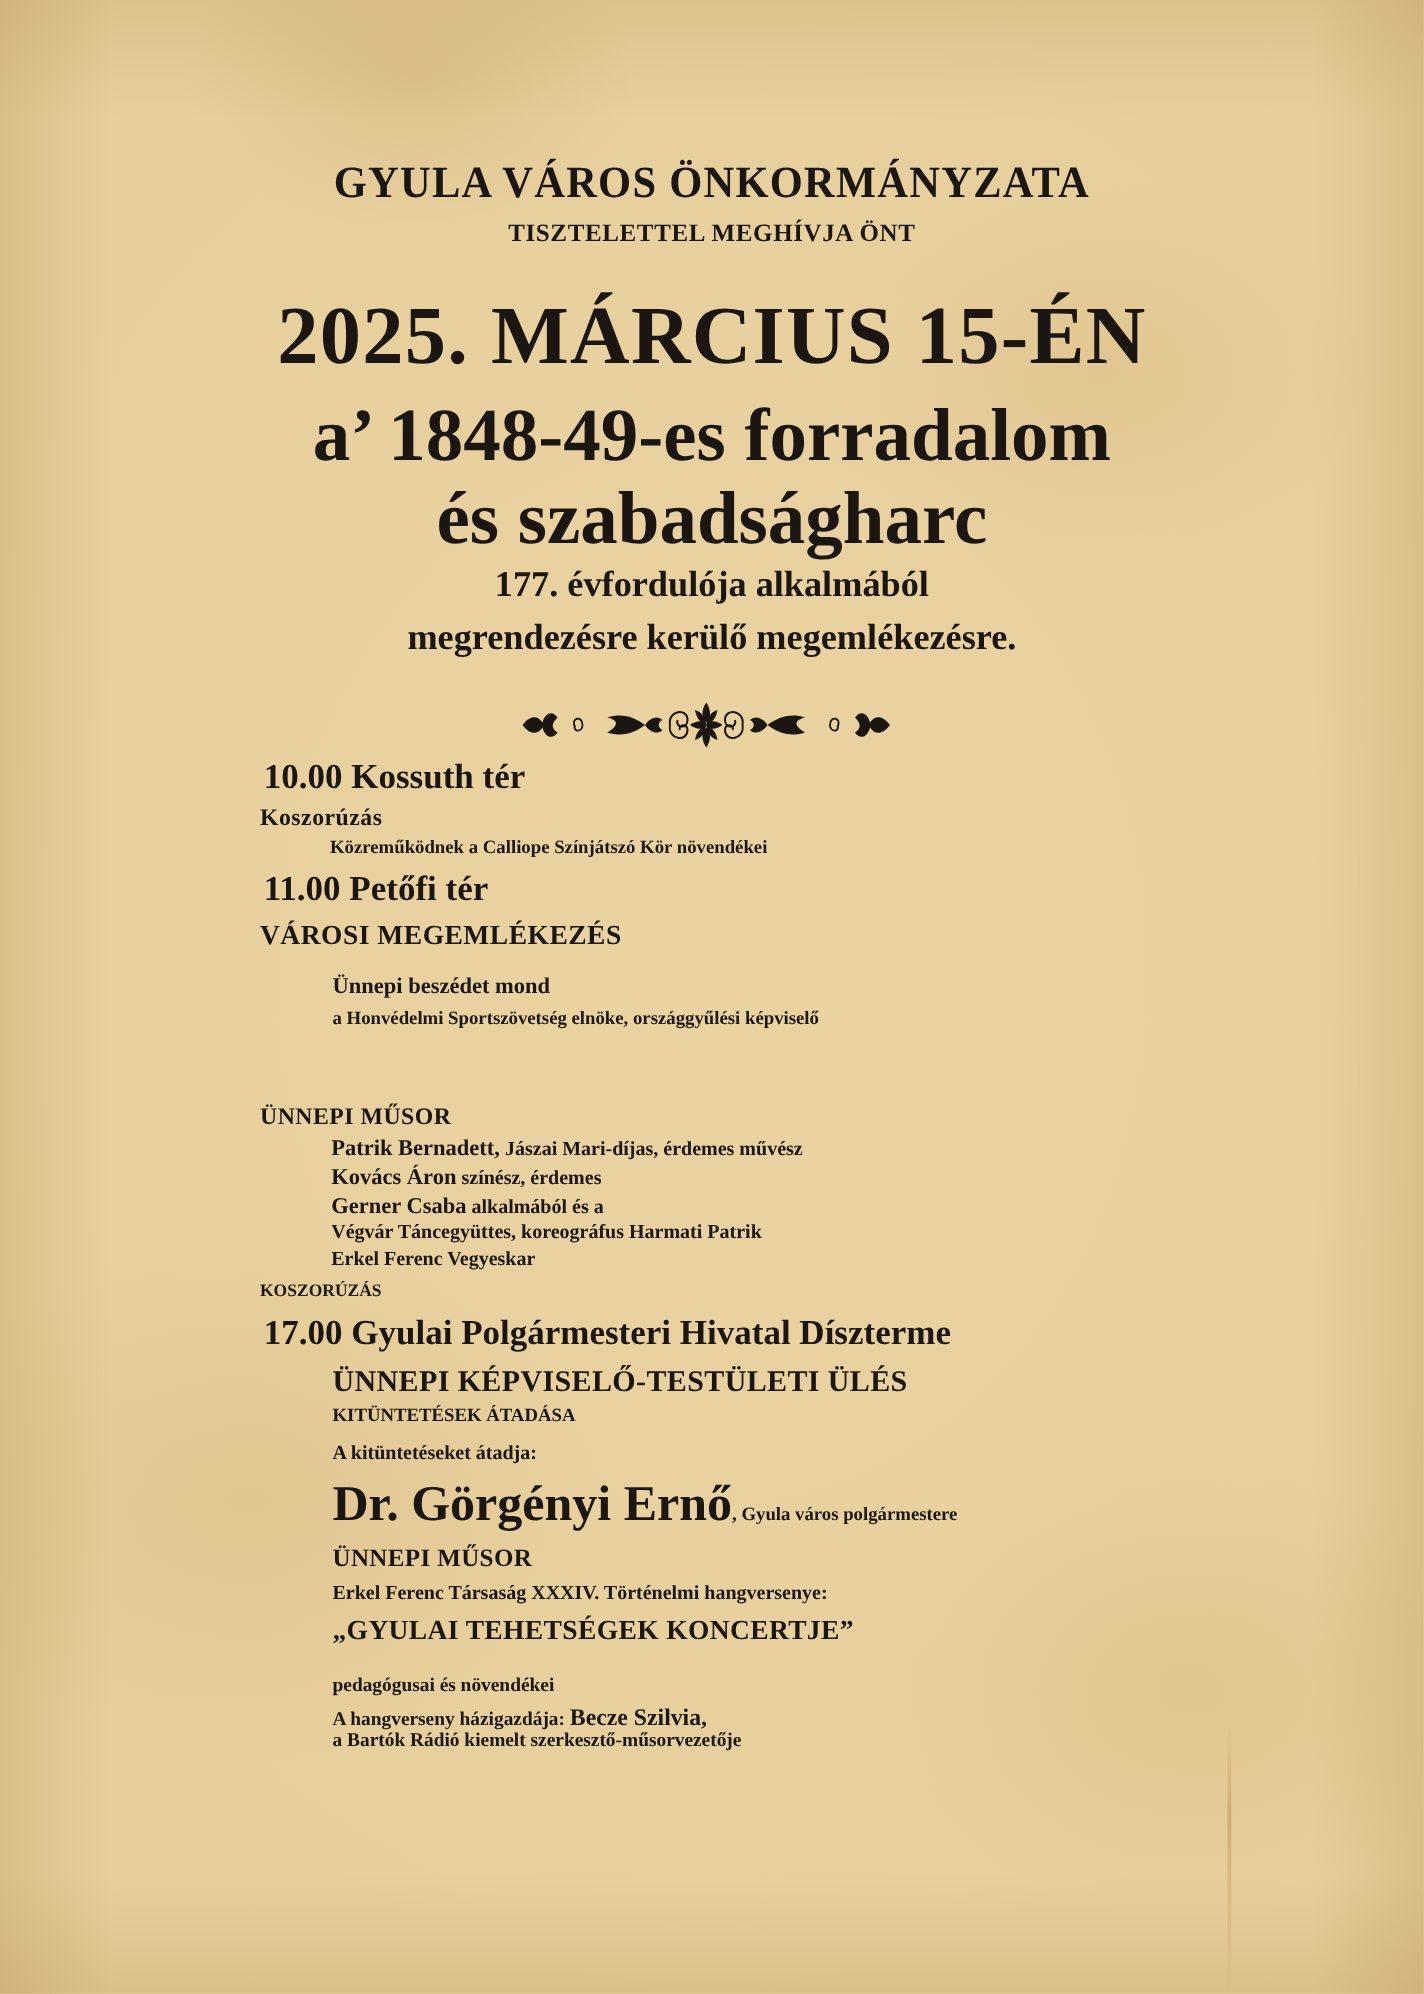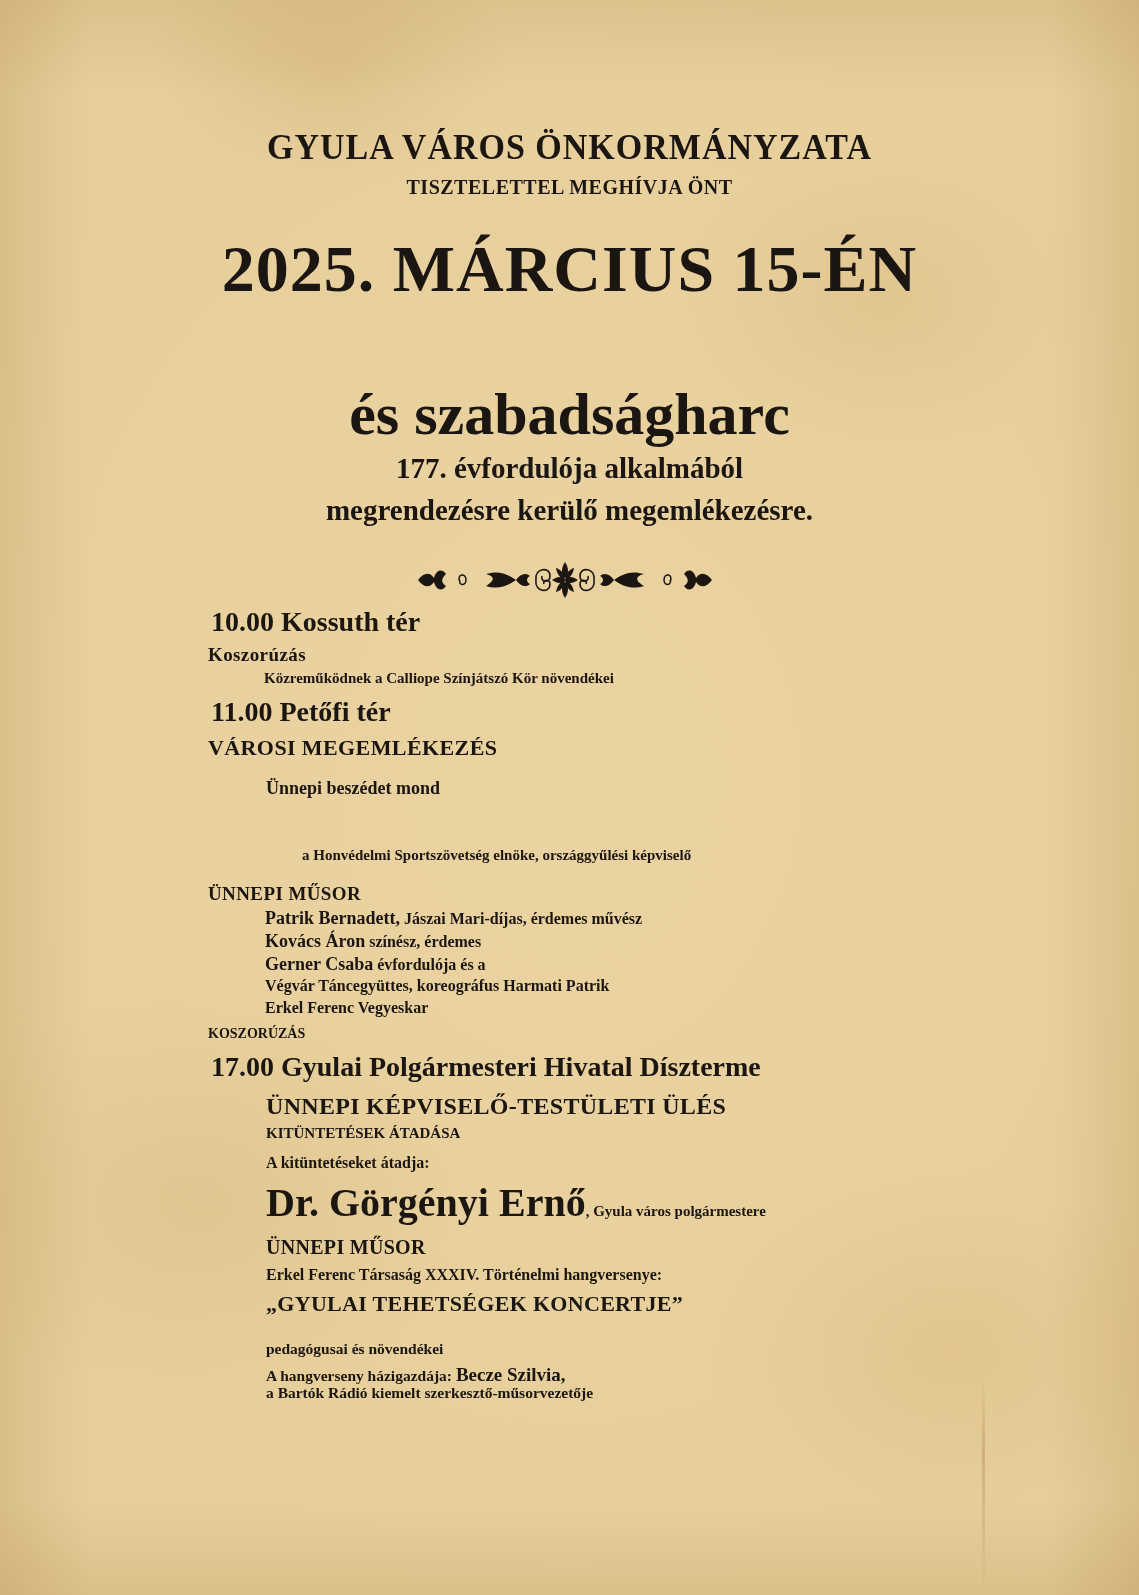--- a/index.html
+++ b/index.html
@@ -52,20 +52,21 @@
 <body>
 
 <div class="paper"></div>
 <div class="crease"></div>
 
 <div class="content">
 
   <div class="center t-org">GYULA VÁROS ÖNKORMÁNYZATA</div>
   <div class="center t-invite">TISZTELETTEL MEGHÍVJA ÖNT</div>
   <div class="center t-date">2025. MÁRCIUS 15-ÉN</div>
+  <div class="center t-rev1">a’ 1848-49-es forradalom</div>
   <div class="center t-rev2">és szabadságharc</div>
   <div class="center t-ann1">177. évfordulója alkalmából</div>
   <div class="center t-ann2">megrendezésre kerülő megemlékezésre.</div>
 
   <svg class="ornament" viewBox="0 0 298 40">
     <g fill="#1b1611" stroke="#1b1611">
 
       <path d="M2 20 C8 12,14 12,18 18 C20 10,26 8,30 14 C26 18,24 22,30 26 C26 32,20 30,18 22 C14 28,8 28,2 20Z" stroke="none"></path>
 
       <path d="M296 20 C290 12,284 12,280 18 C278 10,272 8,268 14 C272 18,274 22,268 26 C272 32,278 30,280 22 C284 28,290 28,296 20Z" stroke="none"></path>
@@ -94,31 +95,31 @@
     </g>
   </svg>
 
   <div class="l h-time" style="left:211px; top:606px;">10.00 Kossuth tér</div>
   <div class="l h-sub" style="left:208px; top:644px;">Koszorúzás</div>
   <div class="l s-small" style="left:264px; top:670px;">Közreműködnek a Calliope Színjátszó Kör növendékei</div>
 
   <div class="l h-time" style="left:211px; top:696px;">11.00 Petőfi tér</div>
   <div class="l h-sub" style="left:208px; top:735px; font-size:22px;">VÁROSI MEGEMLÉKEZÉS</div>
   <div class="l s-mid" style="left:266px; top:778px;">Ünnepi beszédet mond</div>
-  <div class="l s-small" style="left:266px; top:847px;margin-left:36px;">a Honvédelmi Sportszövetség elnöke, országgyűlési képviselő</div>
+  <div class="l s-small" style="left:266px; top:807px;">a Honvédelmi Sportszövetség elnöke, országgyűlési képviselő</div>
   <div class="l h-sub" style="left:208px; top:883px;">ÜNNEPI MŰSOR</div>
 
   <div class="l s-mid" style="left:265px; top:908px;">
     <span>Patrik Bernadett,</span><span style="font-size:16px;"> Jászai Mari-díjas, érdemes művész</span>
   </div>
   <div class="l s-mid" style="left:265px; top:931px;">
     <span>Kovács Áron</span><span style="font-size:16px;"> színész, érdemes</span>
   </div>
   <div class="l s-mid" style="left:265px; top:954px;">
-    <span>Gerner Csaba</span><span style="font-size:16px;"> évfordulója és a</span>
+    <span>Gerner Csaba</span><span style="font-size:16px;"> alkalmából és a</span>
   </div>
   <div class="l" style="left:265px; top:977px; font-size:16px;">
     <span>Végvár Táncegyüttes, koreográfus Harmati Patrik</span><span></span>
   </div>
   <div class="l" style="left:265px; top:999px; font-size:16px;">
     <span>Erkel Ferenc Vegyeskar</span><span></span>
   </div>
   <div class="l s-small" style="left:208px; top:1026px; font-size:14px;">KOSZORÚZÁS</div>
 
   <div class="l h-time" style="left:211px; top:1051px;">17.00 Gyulai Polgármesteri Hivatal Díszterme</div>

